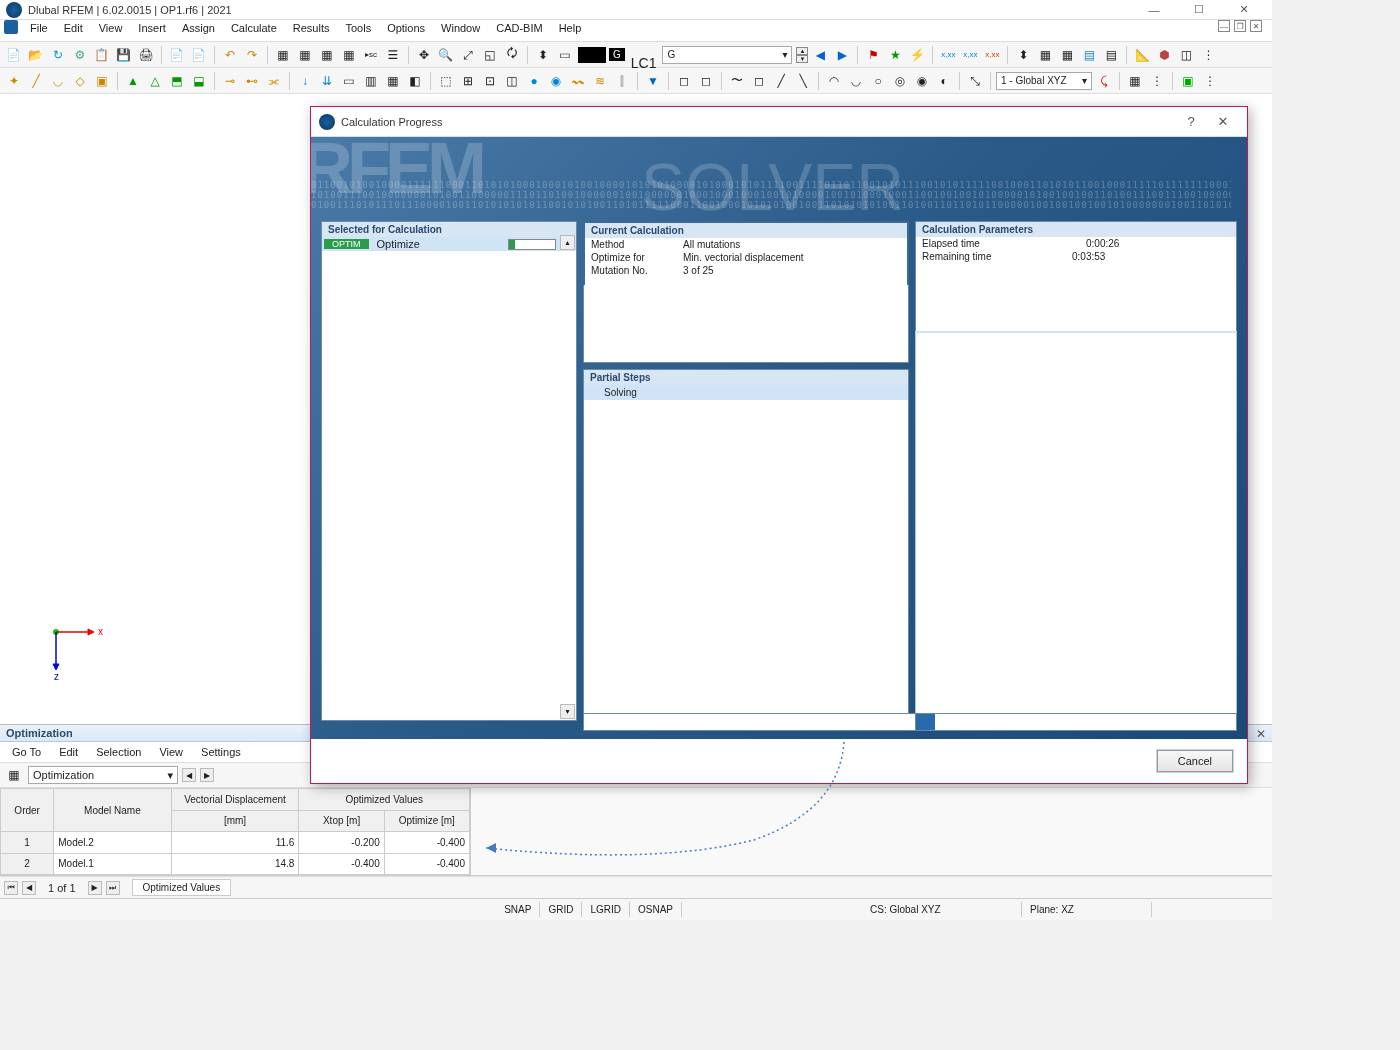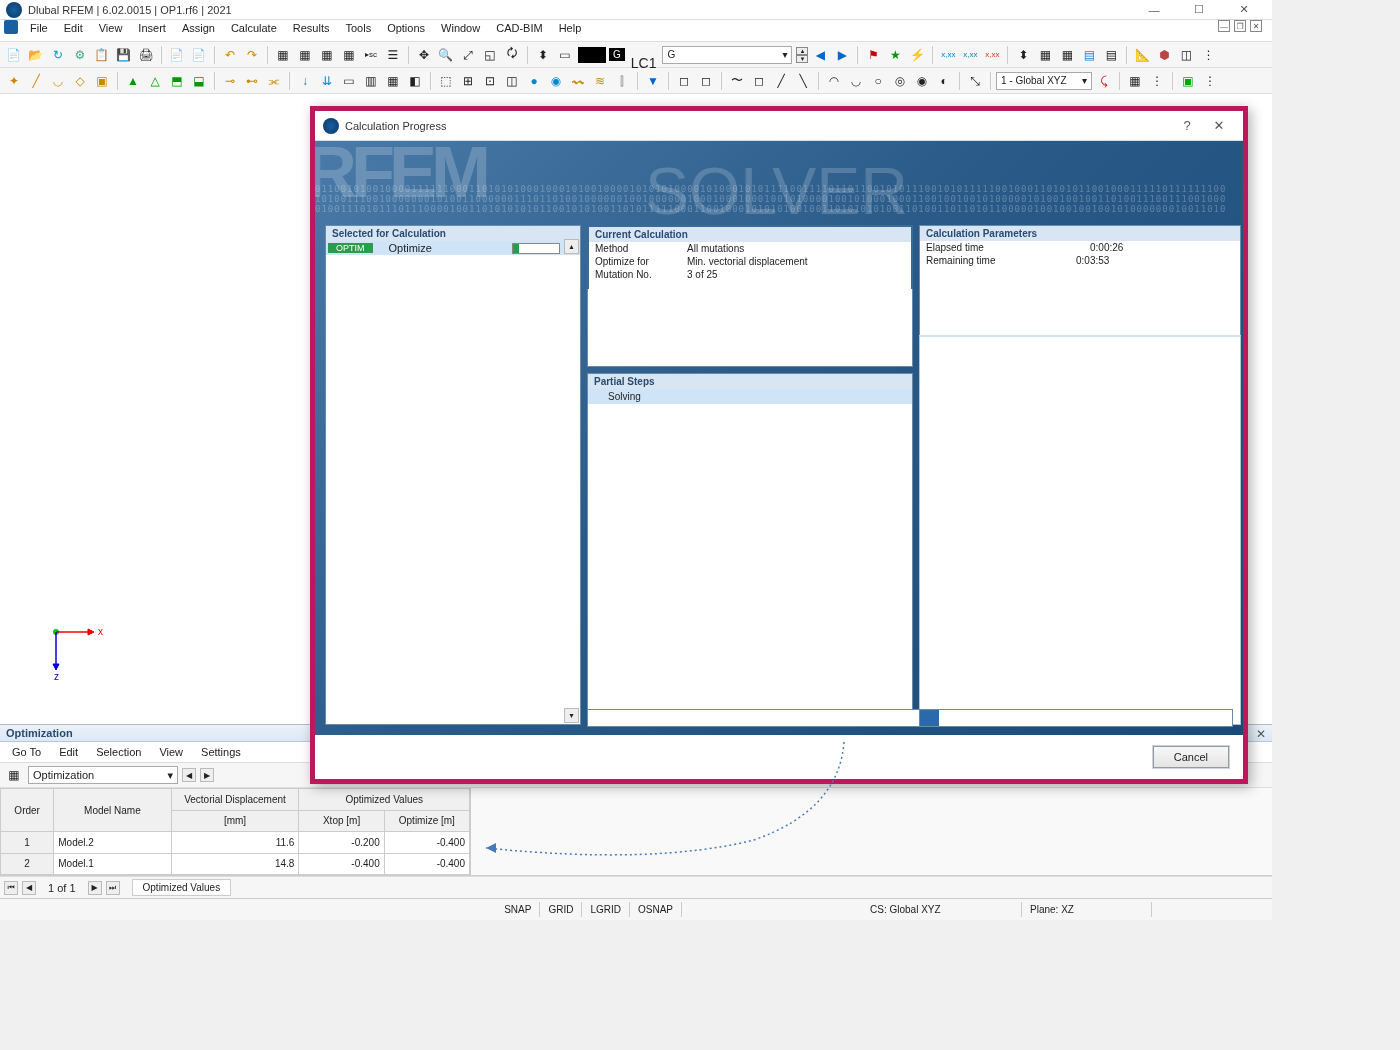--- a/index.html
+++ b/index.html
@@ -37,32 +37,32 @@
 .nav-btn { width:14px; height:14px; border:1px solid #bbb; background:#eee; display:flex; align-items:center; justify-content:center; font-size:8px; cursor:pointer;}
 .nav-tab { background:#fff; border:1px solid #ccc; padding:2px 10px; font-size:10px; margin-left:8px;}
 table.grid { width: 470px; border-collapse: collapse; background:#fff; font-size:10px;}
 table.grid th, table.grid td { border:1px solid #ccc; padding:1px 4px; }
 table.grid th { background:#f0f0f0; font-weight:normal; }
 table.grid td.num { text-align:right; }
 table.grid td.ctr, table.grid th { text-align:center; }
 .statusbar { height:22px; background:#f6f6f6; border-top:1px solid #ccc; display:flex; align-items:center; font-size:10px;}
 .stat-cell { border-right:1px solid #ccc; padding:2px 8px; }
 
-.dialog { position:absolute; left:310px; top:106px; width:938px; height:678px; background:#fff; border:5px solid #be185d; box-shadow:3px 3px 12px rgba(0,0,0,0.3); display:flex; flex-direction:column;}
+.dialog { position:absolute; left:310px; top:106px; width:938px; height:678px; background:#fff; border:1px solid #be185d; box-shadow:3px 3px 12px rgba(0,0,0,0.3); display:flex; flex-direction:column;}
 .dlg-title { height:30px; display:flex; align-items:center; padding:0 8px; background:#fff; border-bottom:1px solid #ddd;}
 .dlg-title .appicon { width:16px; height:16px; background:radial-gradient(circle,#1a5fa0,#0a3560); border-radius:50%; margin-right:6px;}
 .dlg-title .t { flex:1; color:#333; }
 .dlg-title .help,.dlg-title .close { width:32px; text-align:center; color:#555; cursor:pointer; font-size:13px;}
 .dlg-body { flex:1; background: linear-gradient(135deg,#4a7ba8 0%,#2a5a88 45%,#1a4a78 100%); position:relative; overflow:hidden;}
 .watermark { position:absolute; left:-10px; top:-10px; font-size:72px; font-weight:bold; color:rgba(255,255,255,0.2); letter-spacing:-6px; font-family:Liberation Sans, sans-serif;}
 .watermark2 { position:absolute; left:330px; top:12px; font-size:66px; font-weight:normal; color:rgba(255,255,255,0.18); font-family:Arial;}
 .binary { position:absolute; top:43px; left:0; right:16px; color:rgba(255,255,255,0.25); font-size:9px; font-family:monospace; line-height:10px; letter-spacing:1px; white-space:nowrap; overflow:hidden;}
 .pane-left { position:absolute; left:10px; top:84px; width:256px; height:500px; background:#fff; border:1px solid #6a8aaa;}
 .pane-head { background:#d8e6f3; color:#2a4a70; font-weight:bold; padding:2px 6px; font-size:10px;}
-.list-row { display:flex; align-items:center; background:#d0e4f7; padding:1px 2px; gap:16px;}
+.list-row { display:flex; align-items:center; background:#d0e4f7; padding:1px 2px; gap:8px;}
 .badge { background:#2a9d4a; color:#fff; font-size:9px; padding:0 8px; }
 .pbar { width:48px; height:11px; border:1px solid #888; background:#fff; position:relative; margin-left:auto; margin-right:18px;}
 .pbar .fill { background:#2a9d4a; height:100%; width:12%; }
 .up,.dn { position:absolute; right:1px; width:15px; height:15px; background:#eee; border:1px solid #bbb; display:flex; align-items:center; justify-content:center; font-size:8px;}
 .up{top:13px;} .dn{bottom:1px;}
 .pane-cur { position:absolute; left:272px; top:84px; width:326px; height:66px; background:#fff; border:2px solid #3a6a9a;}
 .pane-cur2 { position:absolute; left:272px; top:148px; width:326px; height:78px; background:#fff; border:1px solid #6a8aaa; border-top:none;}
 .kvrow { display:flex; padding:1px 6px; font-size:10px;}
 .kvrow .k { width:92px; }
 .pane-part { position:absolute; left:272px; top:232px; width:326px; height:352px; background:#fff; border:1px solid #6a8aaa;}

